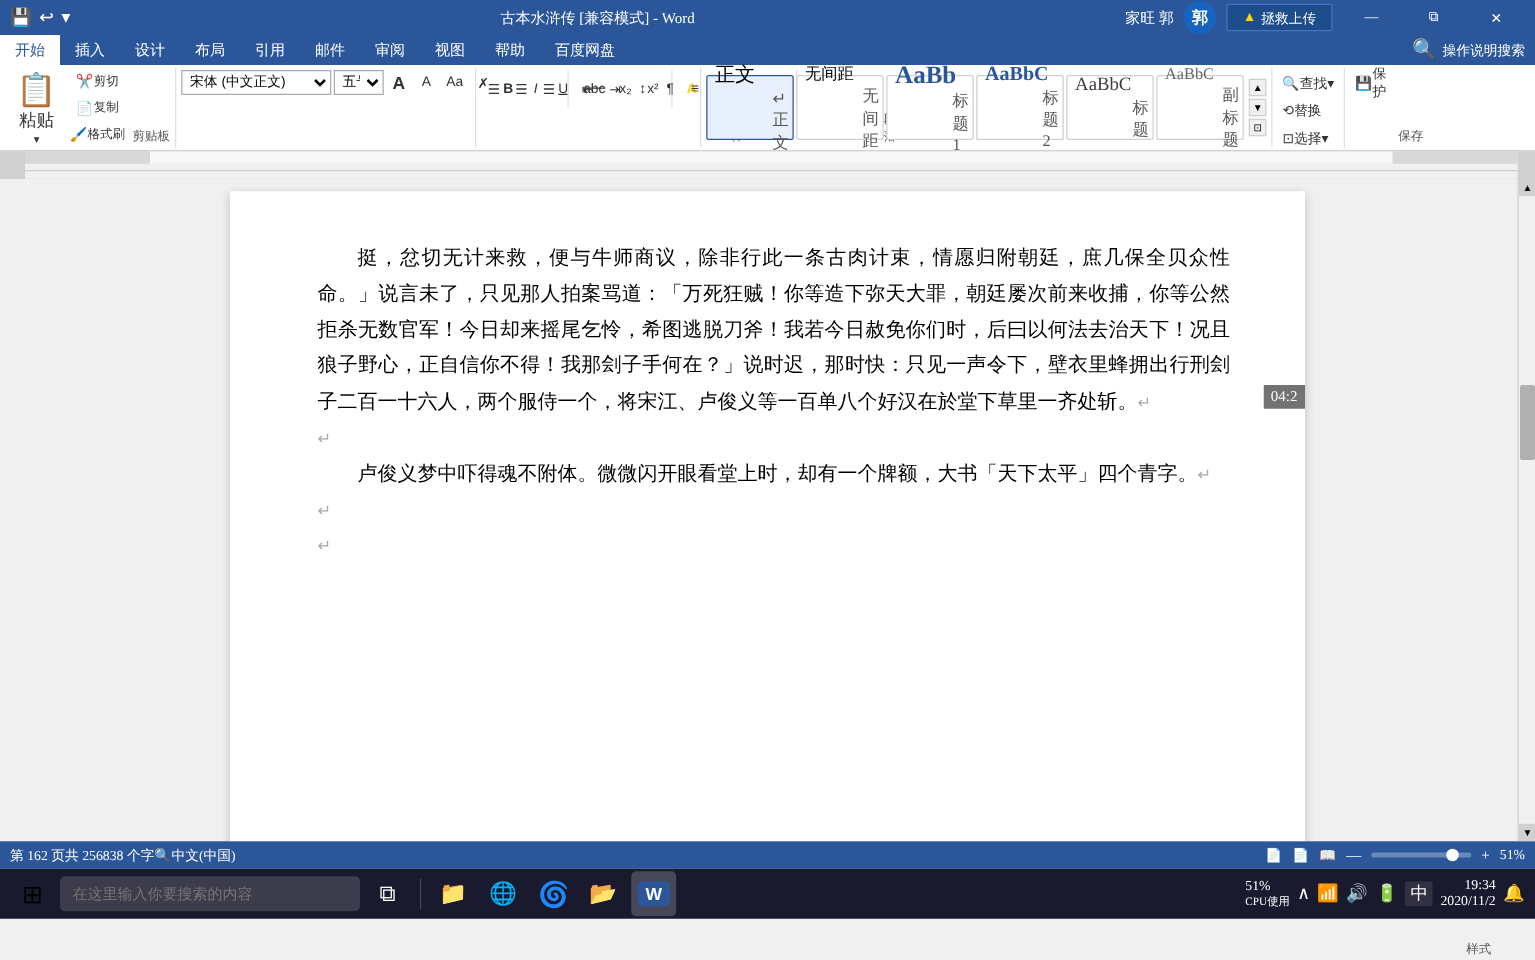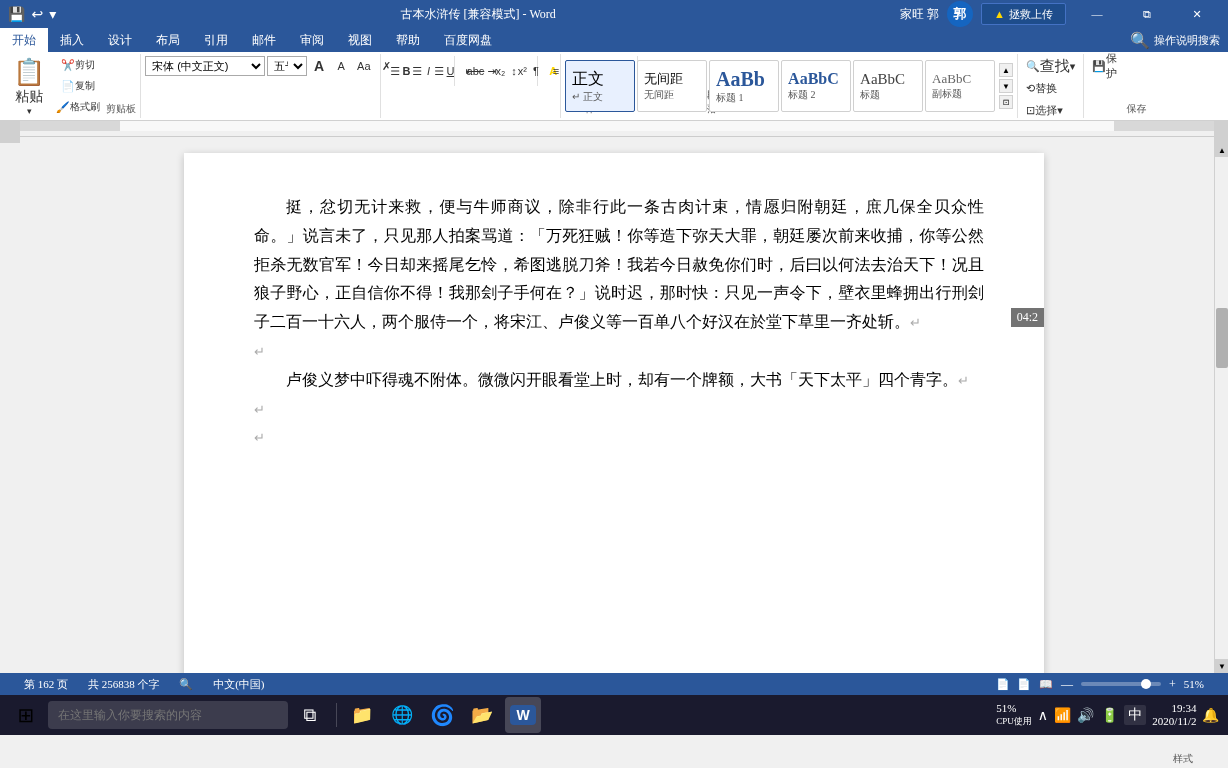--- a/index.html
+++ b/index.html
@@ -152,21 +152,21 @@
       border-radius: 2px;
       height: 52px;
       width: 70px;
       display: flex;
       flex-direction: column;
       align-items: flex-start;
       justify-content: center;
     }
     .style-btn.active { border-color: #2b579a; background: #e8f0fe; }
     .style-sample { font-size: 14px; }
-    .style-name { font-size: 10px; color: #555; }
+    .style-name { font-size: 13px; color: #555; margin-left: 46px; }
 
     
     .editing-group {
       display: flex;
       flex-direction: column;
       padding: 2px 4px;
       height: 64px;
       border-right: 1px solid #e0e0e0;
     }
 
@@ -236,24 +236,24 @@
       padding: 2px 6px;
       z-index: 10;
     }
 
     
     #status-bar {
       background: #2b579a;
       height: 22px;
       display: flex;
       align-items: center;
-      padding: 0 24px;
+      padding: 0 8px;
       color: white;
       font-size: 11px;
-      gap: 20px;
+      gap: 0;
       justify-content: flex-end;
     }
     #status-right { margin-left: auto; display: flex; align-items: center; gap: 8px; }
     .zoom-slider {
       width: 80px;
       height: 4px;
       background: rgba(255,255,255,0.3);
       border-radius: 2px;
       position: relative;
     }
@@ -530,21 +530,21 @@
       <div class="styles-scroll-btn">▼</div>
       <div class="styles-scroll-btn">⊡</div>
     </div>
     <div class="toolbar-group-label" style="position:absolute;bottom:2px;margin-left:4px;">样式</div>
   </div>
 
   <div class="editing-group">
     <div class="toolbar-row" style="margin-bottom:2px;">
       <button class="tb-btn">
         <span>🔍</span>
-        <span style="font-size:15px;">查找</span>
+        <span style="font-size:11px;">查找</span>
         <span>▾</span>
       </button>
     </div>
     <div class="toolbar-row" style="margin-bottom:2px;">
       <button class="tb-btn">
         <span>⟲</span>
         <span style="font-size:11px;">替换</span>
       </button>
     </div>
     <div class="toolbar-row">

